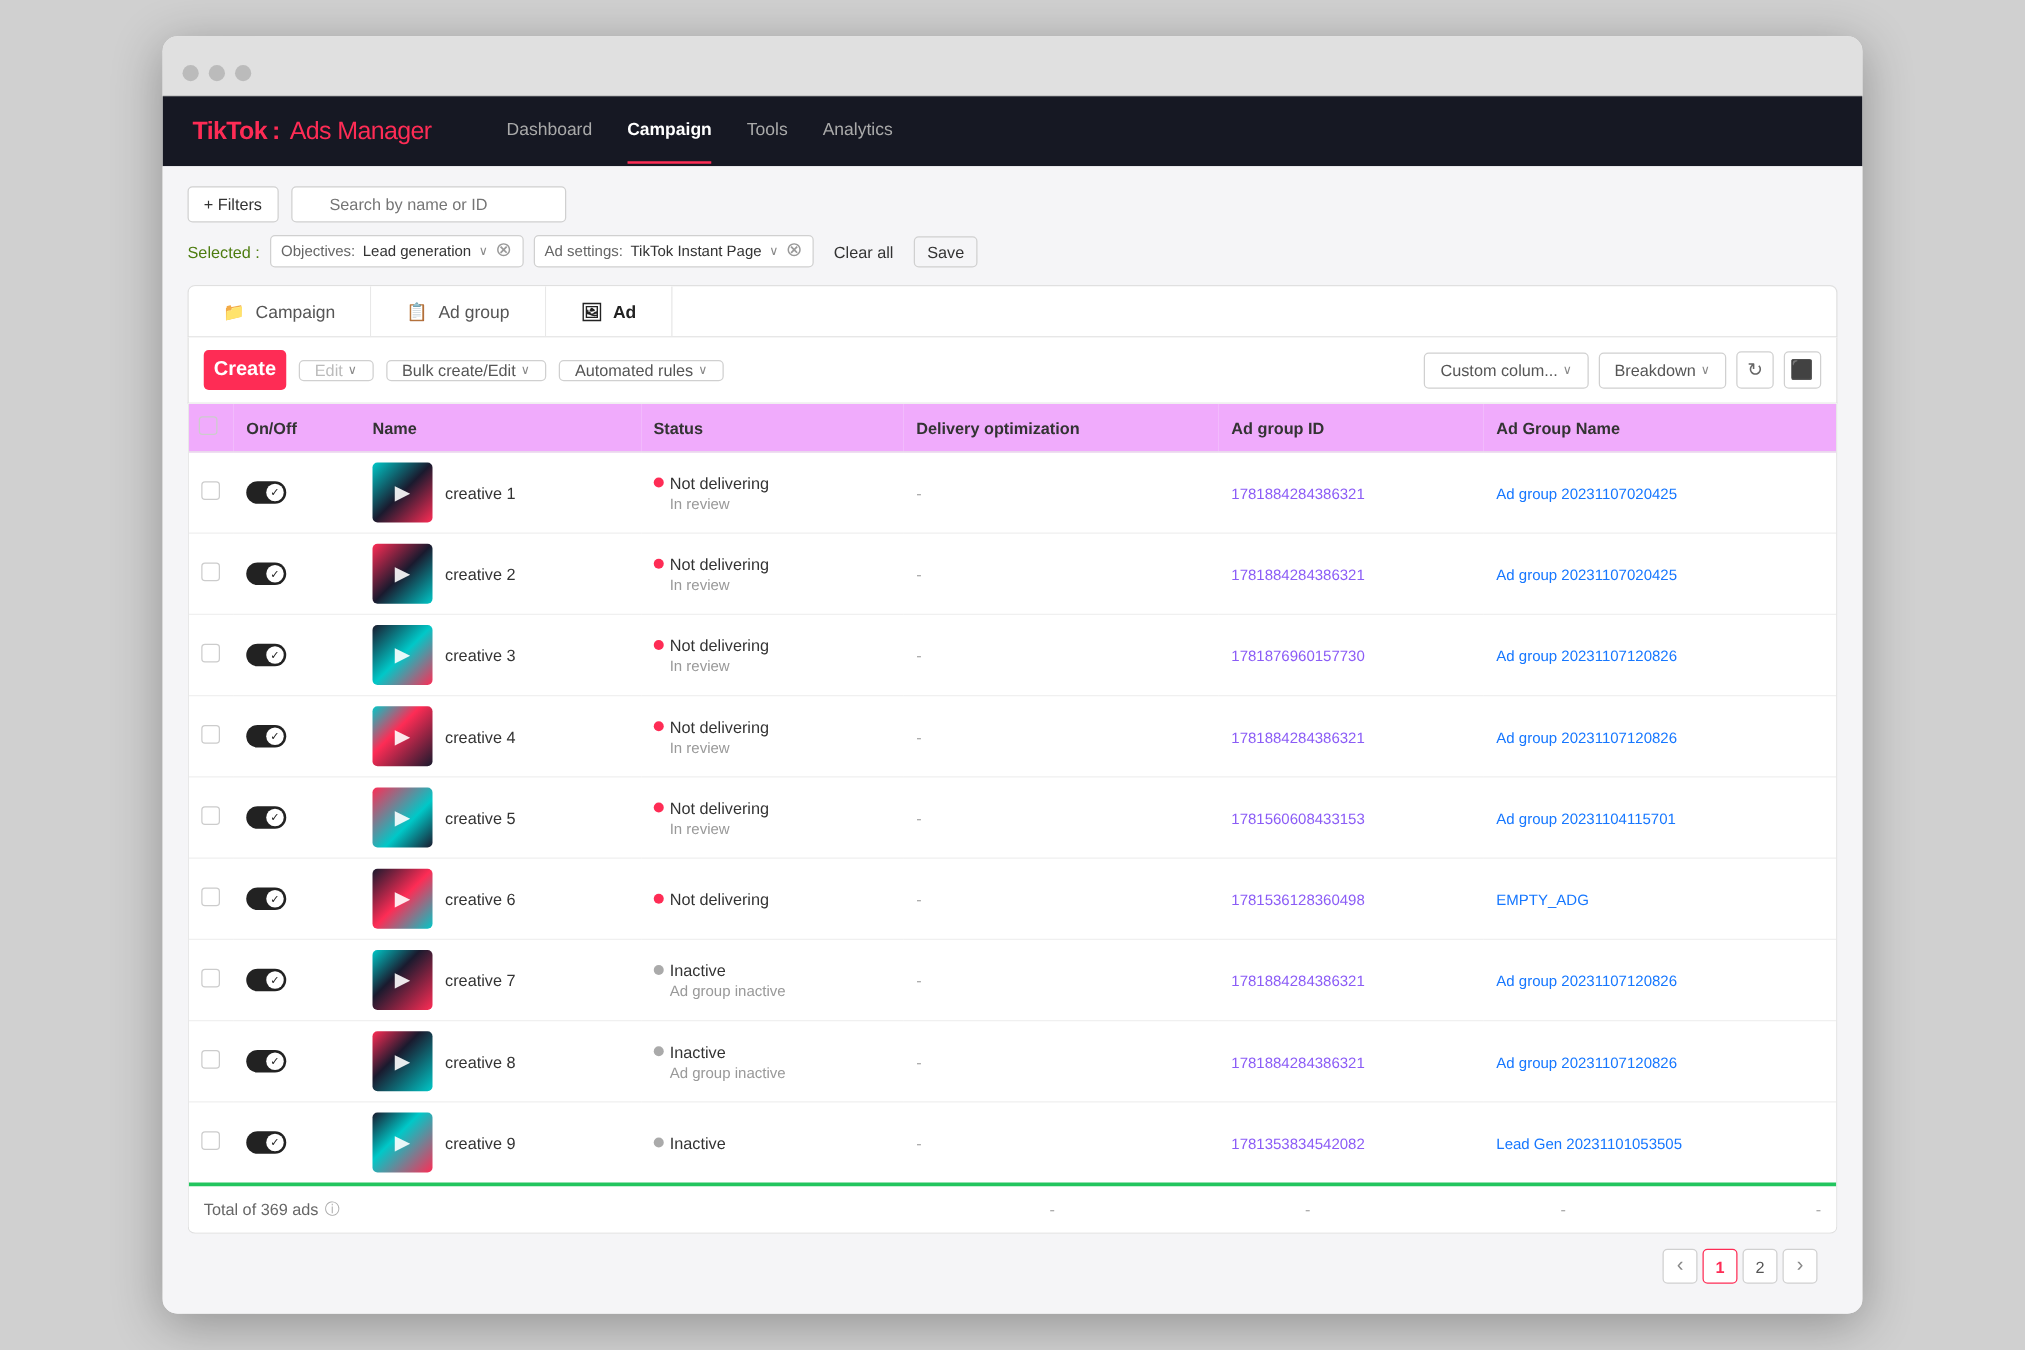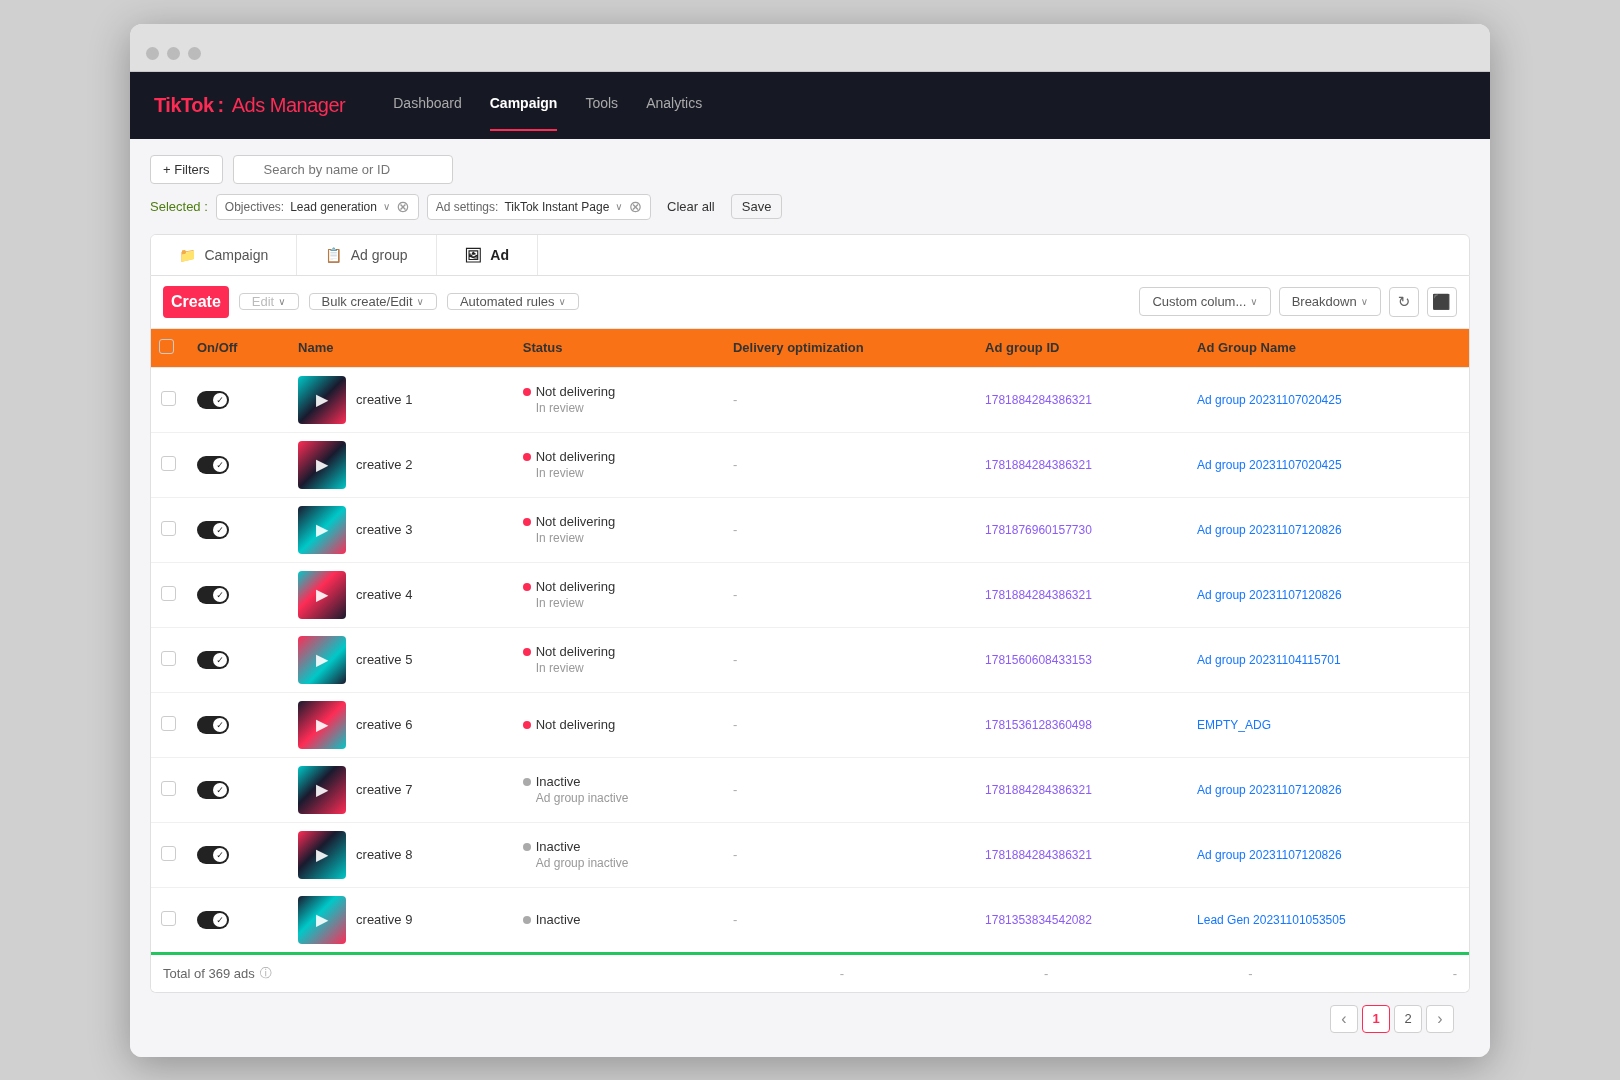--- a/index.html
+++ b/index.html
@@ -30,25 +30,25 @@
       height: 48px;
     }
     .browser-dot {
       width: 13px; height: 13px;
       border-radius: 50%;
       background: #bbb;
     }
     
     .top-nav {
       background: #161823;
-      height: 67px;
+      height: 56px;
       display: flex;
       align-items: center;
       padding: 11px 24px;
-      gap: 32px;
+      gap: 44px;
     }
     .logo {
       color: white;
       font-weight: 800;
       font-size: 18px;
       letter-spacing: -0.5px;
       display: flex;
       align-items: center;
       gap: 4px;
     }
@@ -284,21 +284,21 @@
       border: 1px solid #e0e0e0;
       border-top: none;
       border-radius: 0 0 6px 6px;
       overflow: hidden;
     }
     table {
       width: 100%;
       border-collapse: collapse;
     }
     thead th {
-      background: #f97316;
+      background: #f0abfc;
       border-bottom: 1px solid #e8e8e8;
       padding: 10px 10px;
       text-align: left;
       font-size: 13px;
       font-weight: 600;
       color: #333;
       white-space: nowrap;
     }
     thead th:first-child { width: 36px; padding: 10px 8px; }
     tbody tr {

